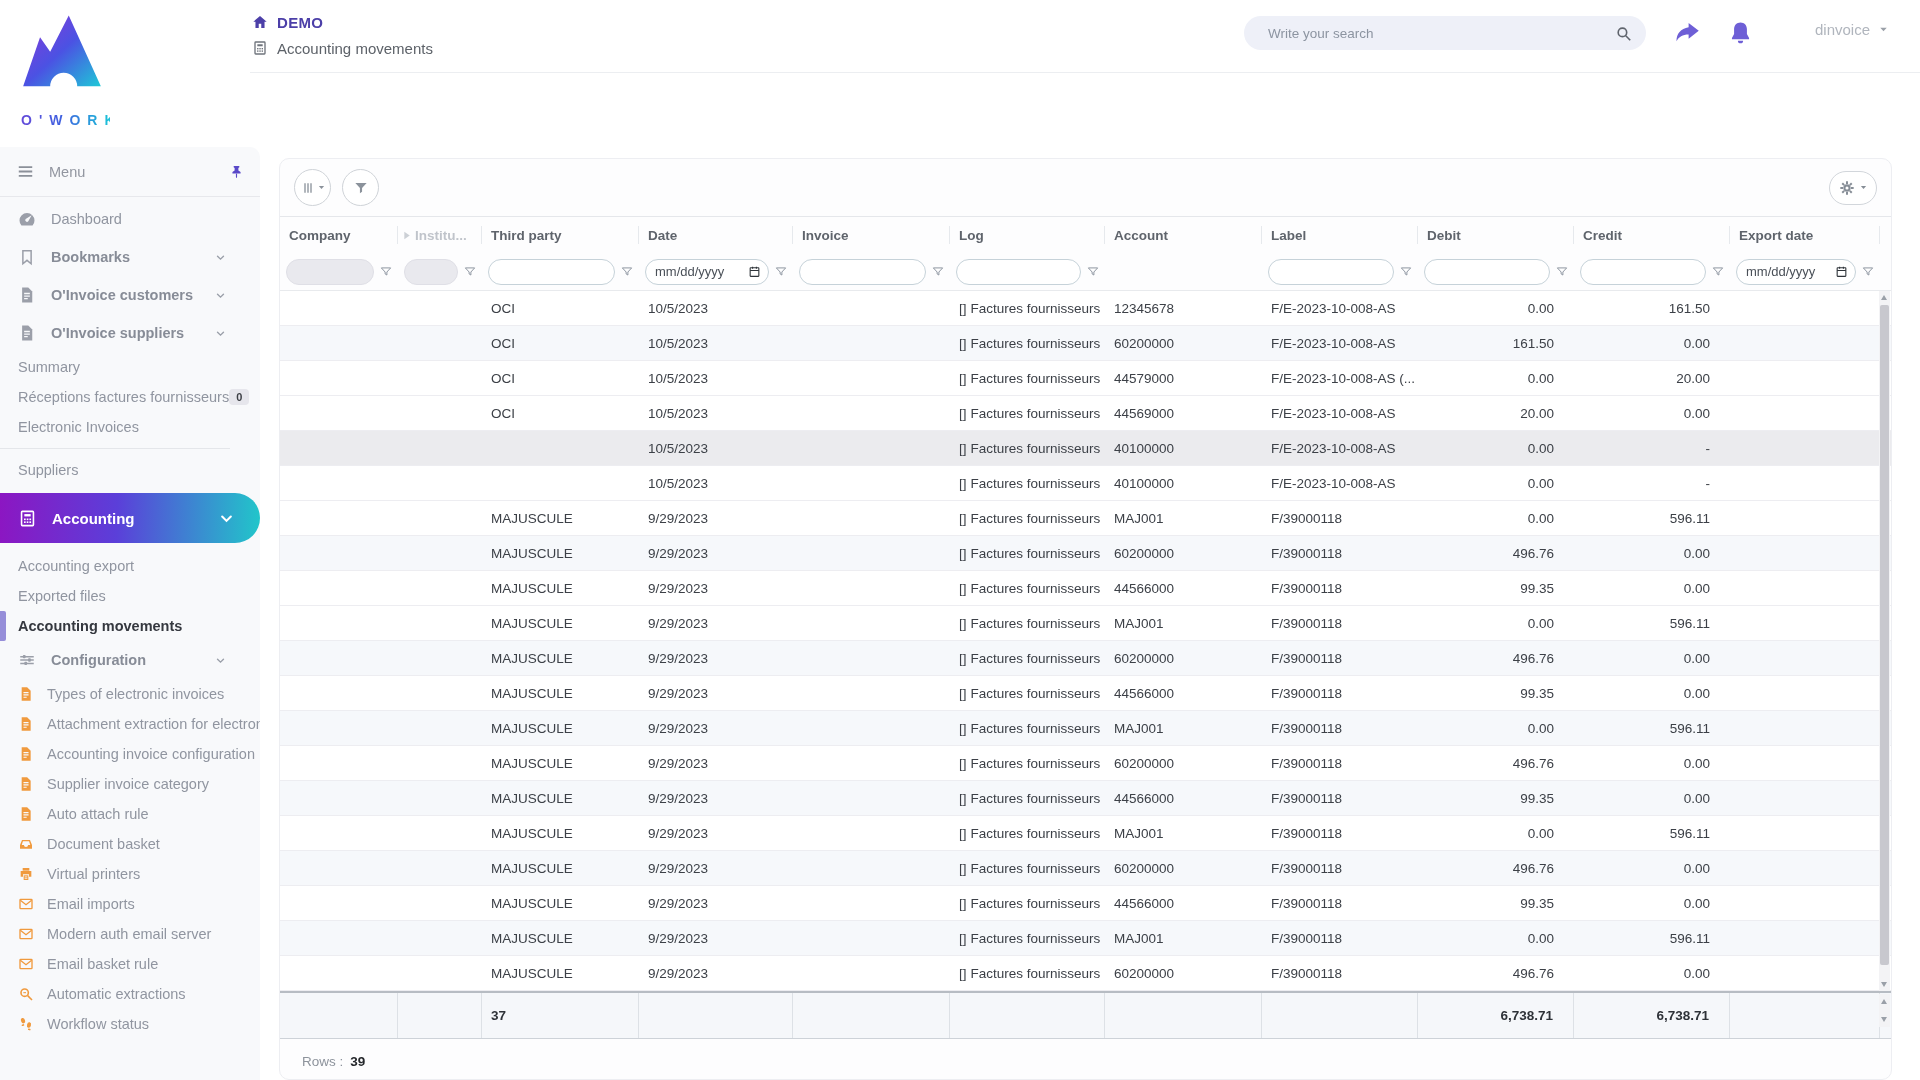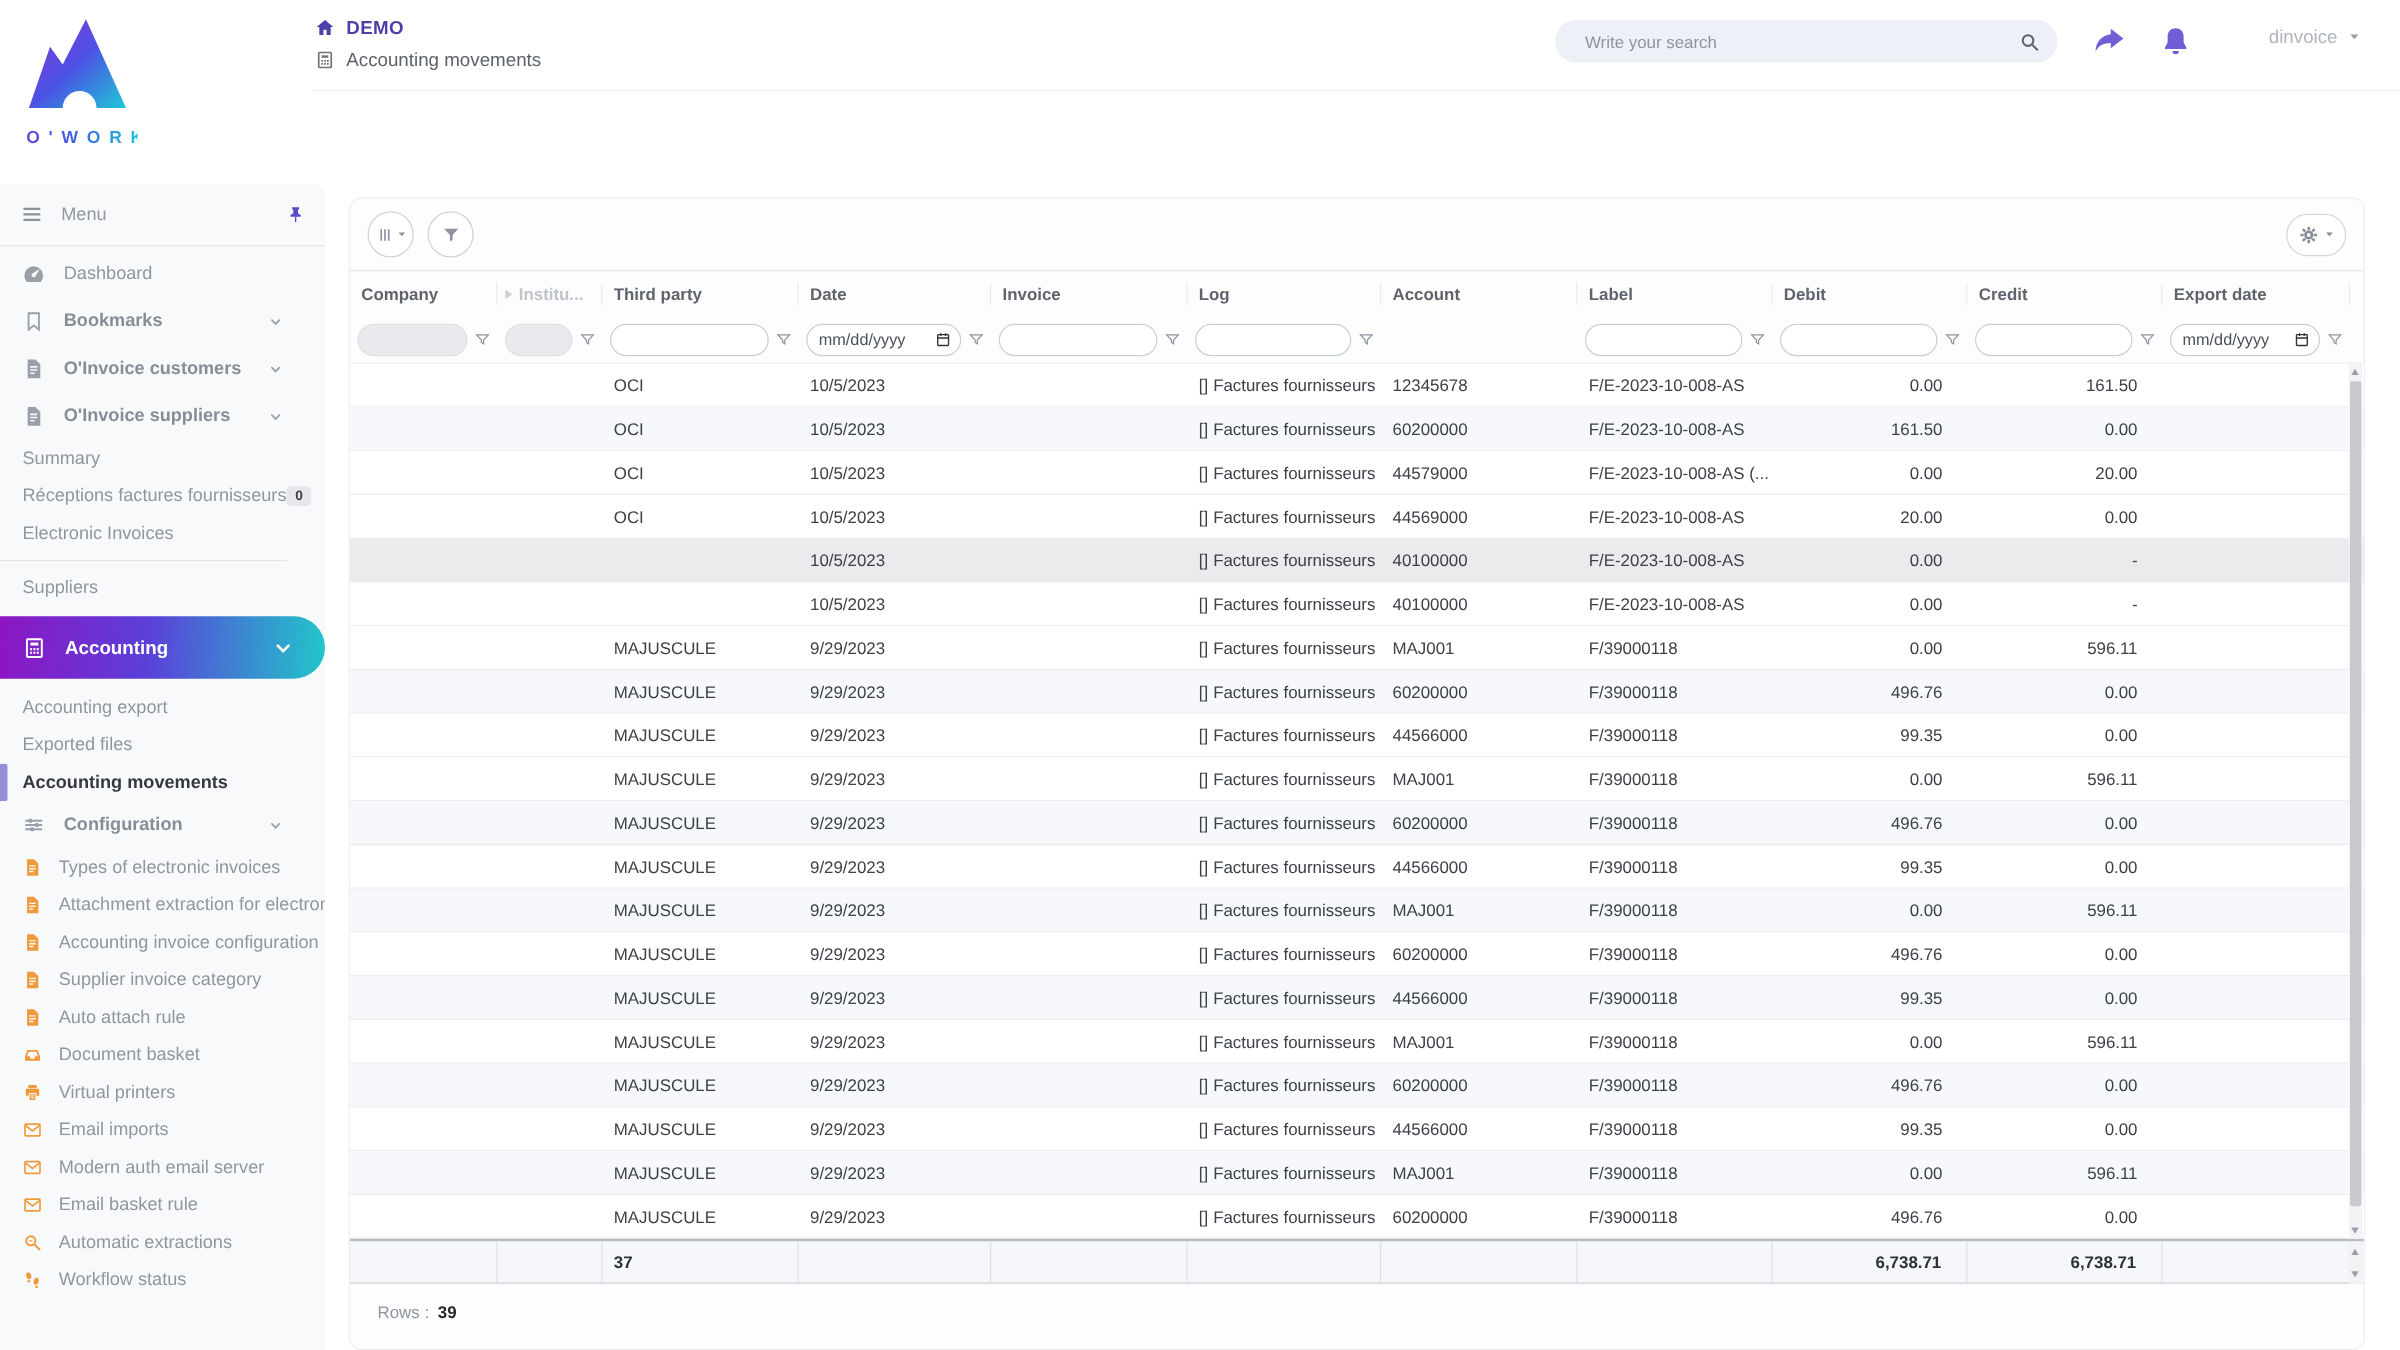--- a/index.html
+++ b/index.html
@@ -7,21 +7,21 @@
     font-family:"Liberation Sans","DejaVu Sans",sans-serif; }
   .app { position:relative; width:1920px; height:1080px; }
 
   
   .ico { display:inline-flex; align-items:center; justify-content:center; flex:none; }
   .ico svg { width:100%; height:100%; display:block; }
 
   
   .topbar-divider { position:absolute; left:250px; right:0; top:72px; height:1px; background:#eceef1; }
   .logo { position:absolute; left:14px; top:12px; width:96px; text-align:center; cursor:pointer; }
-  .logo-text { margin-top:8px; font-size:14px; font-weight:bold; letter-spacing:7px; padding-left:7px;
+  .logo-text { margin-top:20px; font-size:14px; font-weight:bold; letter-spacing:7px; padding-left:7px;
     background:linear-gradient(90deg,#6a46d8,#3f62e0,#1cc4d8); -webkit-background-clip:text;
     background-clip:text; color:transparent; white-space:nowrap; }
   .page-head { position:absolute; left:252px; top:10px; }
   .crumb-row { display:flex; align-items:center; gap:9px; height:24px; }
   .crumb-row.main { color:#4c3fa8; font-weight:bold; font-size:15px; letter-spacing:.3px; }
   .crumb-row.sub  { color:#5d6269; font-size:15px; margin-top:2px; }
   .crumb-row .ico { width:16px; height:16px; }
   .crumb-row.sub .ico { color:#6f747c; }
 
   .search-pill { position:absolute; left:1244px; top:16px; width:402px; height:34px; background:#eef0f8;
@@ -100,21 +100,21 @@
 
   .grid-body { }
   .row { display:flex; height:35px; align-items:center; border-bottom:1px solid #ededf1;
     font-size:13.5px; color:#3c4047; background:#fff; cursor:pointer; }
   .row.light { background:#f6f8fb; }
   .row.gray  { background:#ebebee; }
   .cell { height:100%; display:flex; align-items:center; padding-left:9px; white-space:nowrap; overflow:hidden; }
   .cell.num { justify-content:flex-end; padding-left:0; padding-right:20px; }
   .log-prefix { margin-right:4px; }
 
-  .grid-totals { display:flex; height:36px; align-items:center; background:#f5f7fa;
+  .grid-totals { display:flex; height:48px; align-items:center; background:#f5f7fa;
     border-top:2px solid #b7bcc3; border-bottom:1px solid #cdd2d8; font-size:13.5px; font-weight:bold; color:#2e3238; }
   .grid-totals .cell { border-right:1px solid #dde1e6; }
 
   .grid-footer { height:44px; display:flex; align-items:center; padding-left:22px; gap:7px;
     font-size:13.5px; color:#8d939c; }
   .grid-footer b { color:#24272b; font-size:13.5px; }
 
   
   .vscroll { position:absolute; right:1px; top:74px; width:11px; height:700px; background:#f3f3f5; }
   .vscroll .thumb { position:absolute; left:1px; right:1px; top:14px; bottom:26px; background:#c8c8ce; border-radius:2px; }

